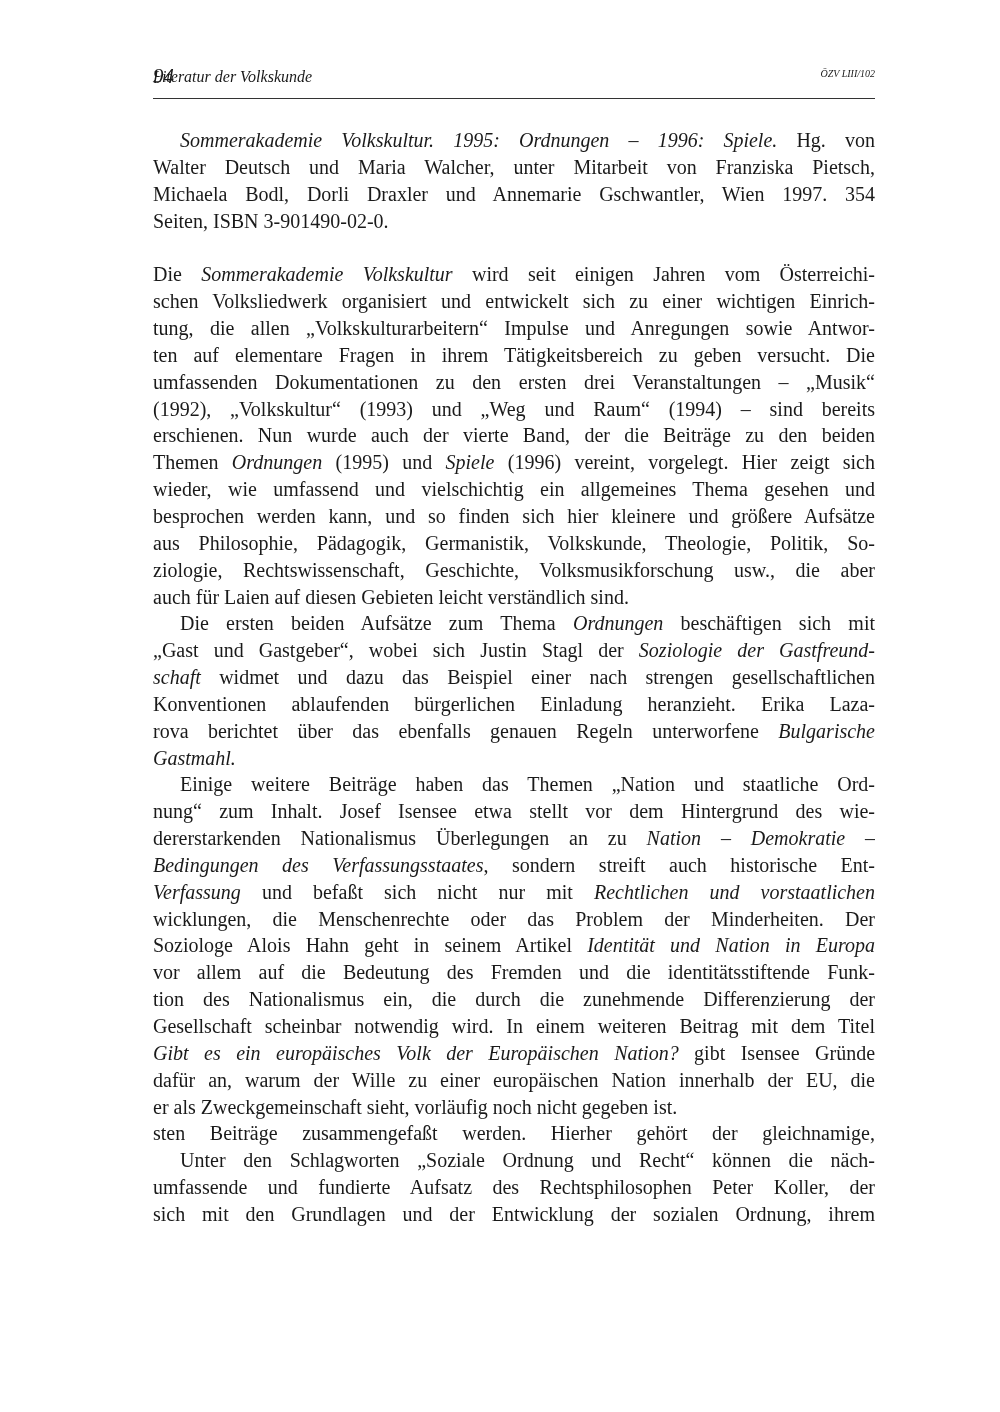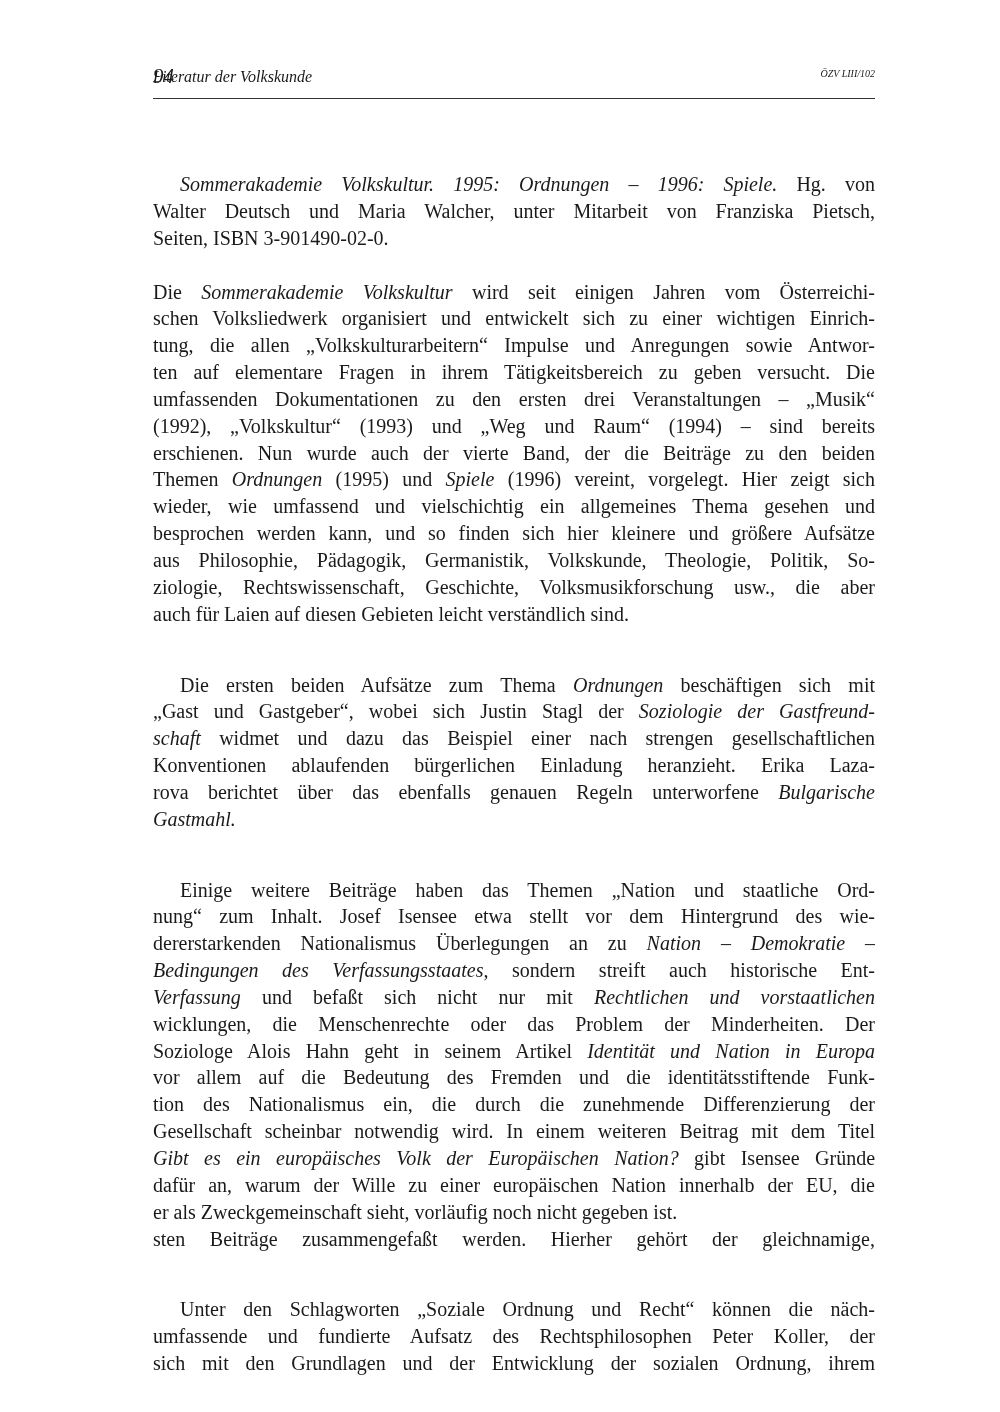--- a/index.html
+++ b/index.html
@@ -7,38 +7,39 @@
          font-family: "Liberation Serif", "DejaVu Serif", serif; color: #1a1a1a; }
   .header { position: absolute; left: 153px; top: 64px; width: 722px; height: 30px; font-style: italic; }
   .header .pageno { position: absolute; left: 0; top: 0; font-size: 21px; }
   .header .title { position: absolute; left: 0; width: 722px; top: 4px; text-align: left; font-size: 16px; }
   .header .journal { position: absolute; right: 0; top: 4px; font-size: 10px; }
   .rule { position: absolute; left: 153px; top: 98px; width: 722px; height: 1px; background: #333; }
   .body { position: absolute; left: 153px; top: 127px; width: 722px; }
   .line { height: 26.85px; line-height: 26.85px; font-size: 20px; white-space: nowrap;
           text-align: justify; text-align-last: justify; overflow: hidden; }
   .line.last { text-align-last: left; }
-  .line.indent { padding-left: 27px; margin-top: 44px; }
+  .line.indent { padding-left: 27px; }
   .gap { height: 27px; }
   .i { font-style: italic; }
 </style>
 </head>
 <body>
 
 <div class="header">
   <span class="pageno">94</span>
   <span class="title">Literatur der Volkskunde</span>
   <span class="journal">ÖZV LIII/102</span>
 </div>
 <div class="rule"></div>
 
 <div class="body">
   <div id="biblio">
       <div class="line indent"><span class="i">Sommerakademie Volkskultur. 1995: Ordnungen – 1996: Spiele.</span><span> Hg. von</span></div>
       <div class="line"><span>Walter Deutsch und Maria Walcher, unter Mitarbeit von Franziska Pietsch,</span></div>
+      <div class="line"><span>Michaela Bodl, Dorli Draxler und Annemarie Gschwantler, Wien 1997. 354</span></div>
       <div class="line last"><span>Seiten, ISBN 3-901490-02-0.</span></div>
     </div>
   <div class="gap"></div>
   <div id="paras">
       <div>
         <div class="line"><span>Die </span><span class="i">Sommerakademie Volkskultur</span><span> wird seit einigen Jahren vom Österreichi-</span></div>
         <div class="line"><span>schen Volksliedwerk organisiert und entwickelt sich zu einer wichtigen Einrich-</span></div>
         <div class="line"><span>tung, die allen „Volkskulturarbeitern“ Impulse und Anregungen sowie Antwor-</span></div>
         <div class="line"><span>ten auf elementare Fragen in ihrem Tätigkeitsbereich zu geben versucht. Die</span></div>
         <div class="line"><span>umfassenden Dokumentationen zu den ersten drei Veranstaltungen – „Musik“</span></div>

